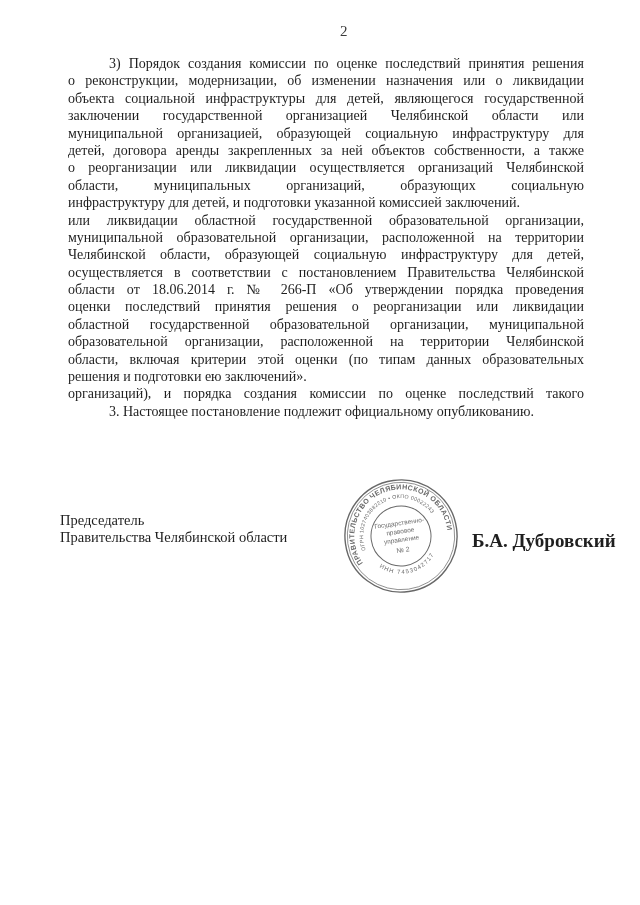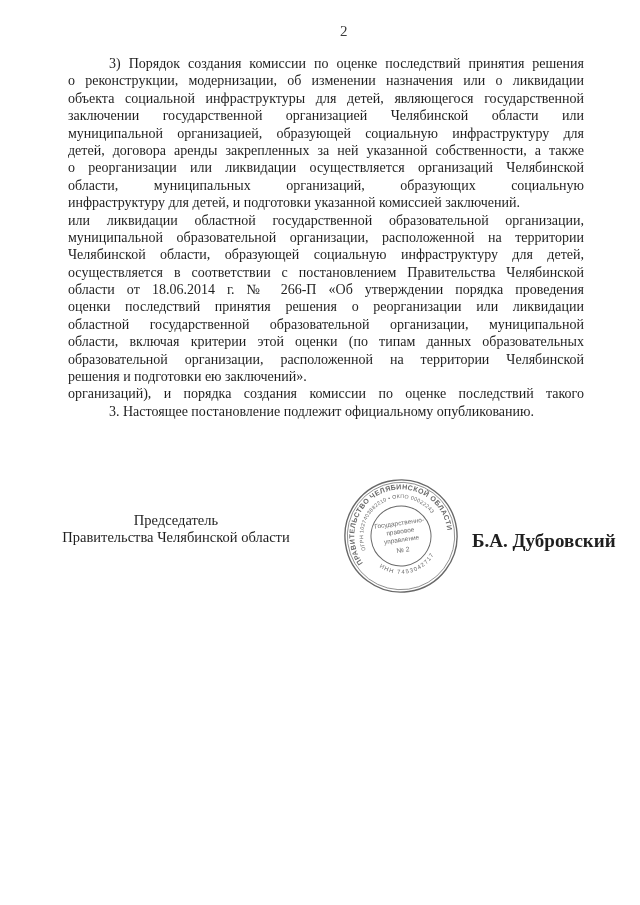--- a/index.html
+++ b/index.html
@@ -39,21 +39,21 @@
   .line.indent { text-indent: 41px; }
   .line.last {
     text-align-last: left;
     -moz-text-align-last: left;
   }
   .sig-title {
     position: absolute;
     left: 60px;
     top: 512px;
     width: 232px;
-    text-align: center;
+    text-align: left;
     font-size: 14.5px;
     line-height: 17.4px;
   }
   .sig-name {
     position: absolute;
     left: 472px;
     top: 530px;
     font-size: 19px;
     font-weight: bold;
   }
@@ -79,33 +79,33 @@
 <div class="page">
 
   <div class="page-number">2</div>
 
   <div class="text-block">
       <div class="line indent">3) Порядок создания комиссии по оценке последствий принятия решения</div>
       <div class="line">о реконструкции, модернизации, об изменении назначения или о ликвидации</div>
       <div class="line">объекта социальной инфраструктуры для детей, являющегося государственной</div>
       <div class="line">заключении государственной организацией Челябинской области или</div>
       <div class="line">муниципальной организацией, образующей социальную инфраструктуру для</div>
-      <div class="line">детей, договора аренды закрепленных за ней указанной собственности, а также</div>
+      <div class="line">детей, договора аренды закрепленных за ней объектов собственности, а также</div>
       <div class="line">о реорганизации или ликвидации осуществляется организаций Челябинской</div>
       <div class="line">области, муниципальных организаций, образующих социальную</div>
       <div class="line last">инфраструктуру для детей, и подготовки указанной комиссией заключений.</div>
       <div class="line">или ликвидации областной государственной образовательной организации,</div>
       <div class="line">муниципальной образовательной организации, расположенной на территории</div>
       <div class="line">Челябинской области, образующей социальную инфраструктуру для детей,</div>
       <div class="line">осуществляется в соответствии с постановлением Правительства Челябинской</div>
       <div class="line">области от 18.06.2014 г. № 266-П «Об утверждении порядка проведения</div>
       <div class="line">оценки последствий принятия решения о реорганизации или ликвидации</div>
       <div class="line">областной государственной образовательной организации, муниципальной</div>
+      <div class="line">образовательной организации, расположенной на территории Челябинской</div>
       <div class="line">области, включая критерии этой оценки (по типам данных образовательных</div>
-      <div class="line">образовательной организации, расположенной на территории Челябинской</div>
       <div class="line last">решения и подготовки ею заключений».</div>
       <div class="line">организаций), и порядка создания комиссии по оценке последствий такого</div>
       <div class="line indent last">3. Настоящее постановление подлежит официальному опубликованию.</div>
     </div>
 
   <div class="sig-title">
     <div>Председатель</div>
     <div>Правительства Челябинской области</div>
   </div>
 

